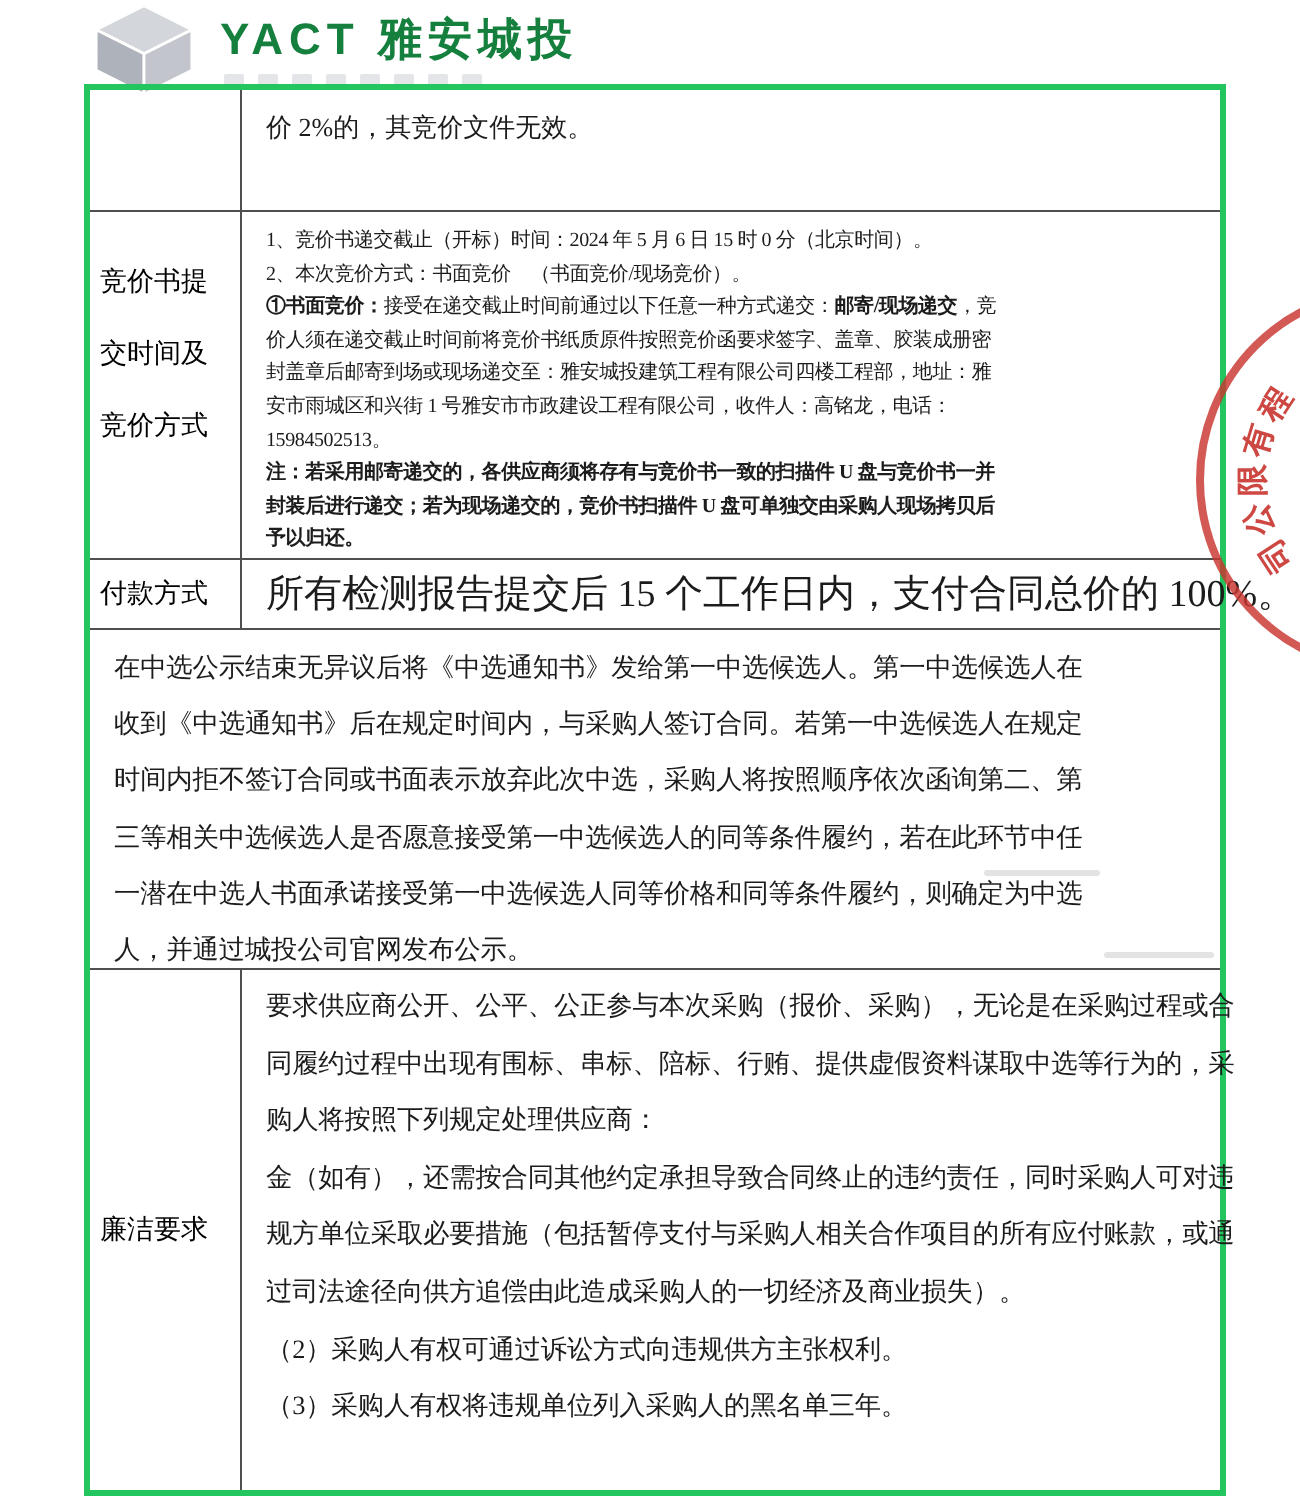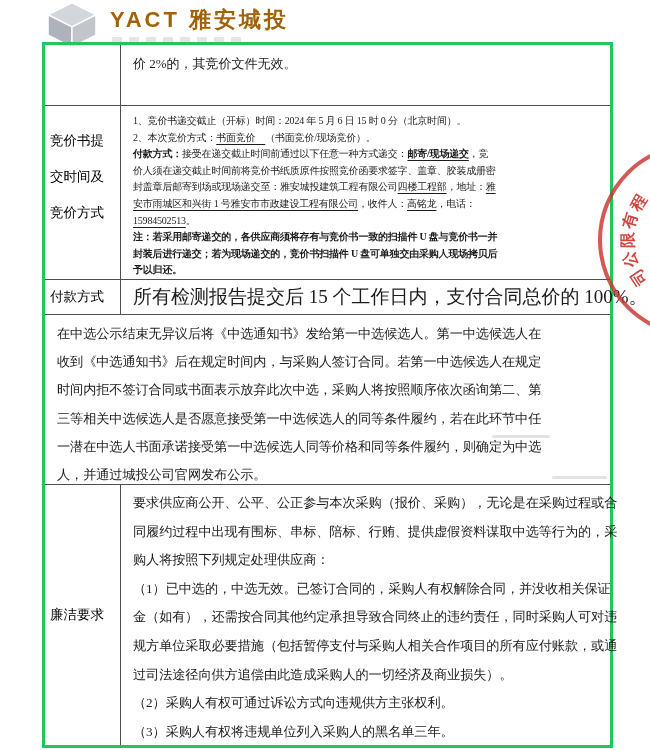--- a/index.html
+++ b/index.html
@@ -7,38 +7,38 @@
     width:650px;height:750px;position:relative;overflow:hidden;
     background:#ffffff;color:#1c1c1c;
     font-family:"Liberation Serif","DejaVu Serif",serif;
   }
   
   .header{position:absolute;left:44px;top:2px;display:flex;align-items:flex-start;gap:10px;}
   .cube{width:56px;height:46px;}
   .brand-block{padding-top:7px;}
   .brand-text{
     font-family:"Liberation Sans","DejaVu Sans",sans-serif;
-    font-size:22px;font-weight:600;color:#a16207;letter-spacing:3px;line-height:22px;
+    font-size:22px;font-weight:600;color:#15803d;letter-spacing:3px;line-height:22px;
   }
   .tagline{display:flex;gap:7px;margin-top:6px;margin-left:2px;}
   .tagline i{display:block;width:10px;height:7px;background:#e3e5e9;border-radius:1px;}
   
   .tbl{
     position:absolute;left:42px;top:42px;width:565px;
     border:3px solid #22c55e;box-sizing:content-box;background:transparent;
   }
   .row{display:flex;border-bottom:1px solid #4f4f4f;box-sizing:border-box;}
   .row:last-child{border-bottom:none;}
   .label-cell{
     width:76px;min-width:76px;border-right:1px solid #4f4f4f;box-sizing:border-box;
     font-size:13.5px;padding:0 5px;display:flex;flex-direction:column;color:#000000;
   }
   .content-cell{flex:1;padding:0 6px 0 12px;box-sizing:border-box;min-width:0;}
   .line{white-space:nowrap;}
-  .line .u{text-decoration:underline;text-underline-offset:3px;text-decoration-thickness:1px;}
+  .line .u{text-underline-offset:3px;text-decoration-thickness:1px;}
   .line .b{font-weight:bold;}
   
   .r1{height:61px;}
   .r2{height:174px;}
   .r3{height:35px;}
   .r4{height:170px;}
   .r5{height:260px;}
   .r1 .content-cell{padding-top:10px;font-size:13px;}
   .r2 .label-cell{padding-top:17px;line-height:36px;}
   .r2 .content-cell{padding-top:7px;}
@@ -90,21 +90,21 @@
     <div class="label-cell"></div>
     <div class="content-cell">
         <div class="line"><span>价 2%的，其竞价文件无效。</span></div>
       </div>
   </div>
   <div class="row r2">
     <div class="label-cell">竞价书提交时间及竞价方式</div>
     <div class="content-cell">
         <div class="line"><span>1、竞价书递交截止（开标）时间：2024 年 5 月 6 日 15 时 0 分（北京时间）。</span></div>
         <div class="line"><span>2、本次竞价方式：</span><span class="u">书面竞价　</span><span>（书面竞价/现场竞价）。</span></div>
-        <div class="line"><span class="b">付款方式：</span><span>接受在递交截止时间前通过以下任意一种方式递交：</span><span class="u b">邮寄/现场递交</span><span>，竞</span></div>
+        <div class="line"><span class="b">①书面竞价：</span><span>接受在递交截止时间前通过以下任意一种方式递交：</span><span class="u b">邮寄/现场递交</span><span>，竞</span></div>
         <div class="line"><span>价人须在递交截止时间前将竞价书纸质原件按照竞价函要求签字、盖章、胶装成册密</span></div>
         <div class="line"><span>封盖章后邮寄到场或现场递交至：雅安城投建筑工程有限公司</span><span class="u">四楼工程部</span><span>，地址：</span><span class="u">雅</span></div>
         <div class="line"><span class="u">安市雨城区和兴街 1 号雅安市市政建设工程有限公司</span><span>，收件人：</span><span class="u">高铭龙</span><span>，电话：</span></div>
         <div class="line"><span class="u">15984502513</span><span>。</span></div>
         <div class="line"><span class="b">注：若采用邮寄递交的，各供应商须将存有与竞价书一致的扫描件 U 盘与竞价书一并</span></div>
         <div class="line"><span class="b">封装后进行递交；若为现场递交的，竞价书扫描件 U 盘可单独交由采购人现场拷贝后</span></div>
         <div class="line"><span class="b">予以归还。</span></div>
       </div>
   </div>
   <div class="row r3">
@@ -122,21 +122,20 @@
         <div class="line"><span>一潜在中选人书面承诺接受第一中选候选人同等价格和同等条件履约，则确定为中选</span></div>
         <div class="line"><span>人，并通过城投公司官网发布公示。</span></div>
       </div>
   </div>
   <div class="row r5">
     <div class="label-cell">廉洁要求</div>
     <div class="content-cell">
         <div class="line"><span>要求供应商公开、公平、公正参与本次采购（报价、采购），无论是在采购过程或合</span></div>
         <div class="line"><span>同履约过程中出现有围标、串标、陪标、行贿、提供虚假资料谋取中选等行为的，采</span></div>
         <div class="line"><span>购人将按照下列规定处理供应商：</span></div>
-        <div class="line"><span>（1）已中选的，中选无效。已签订合同的，采购人有权解除合同，并没收相关保证</span></div>
         <div class="line"><span>金（如有），还需按合同其他约定承担导致合同终止的违约责任，同时采购人可对违</span></div>
         <div class="line"><span>规方单位采取必要措施（包括暂停支付与采购人相关合作项目的所有应付账款，或通</span></div>
         <div class="line"><span>过司法途径向供方追偿由此造成采购人的一切经济及商业损失）。</span></div>
         <div class="line"><span>（2）采购人有权可通过诉讼方式向违规供方主张权利。</span></div>
         <div class="line"><span>（3）采购人有权将违规单位列入采购人的黑名单三年。</span></div>
       </div>
   </div>
 </div>
 
 <div class="seal">

